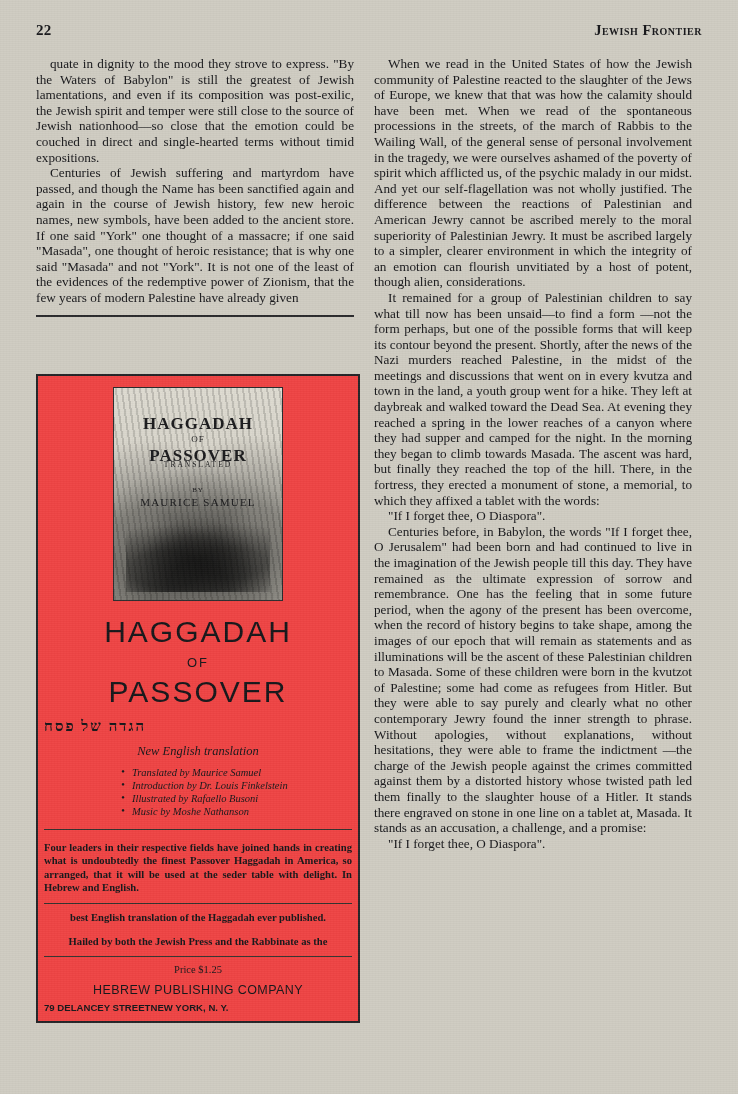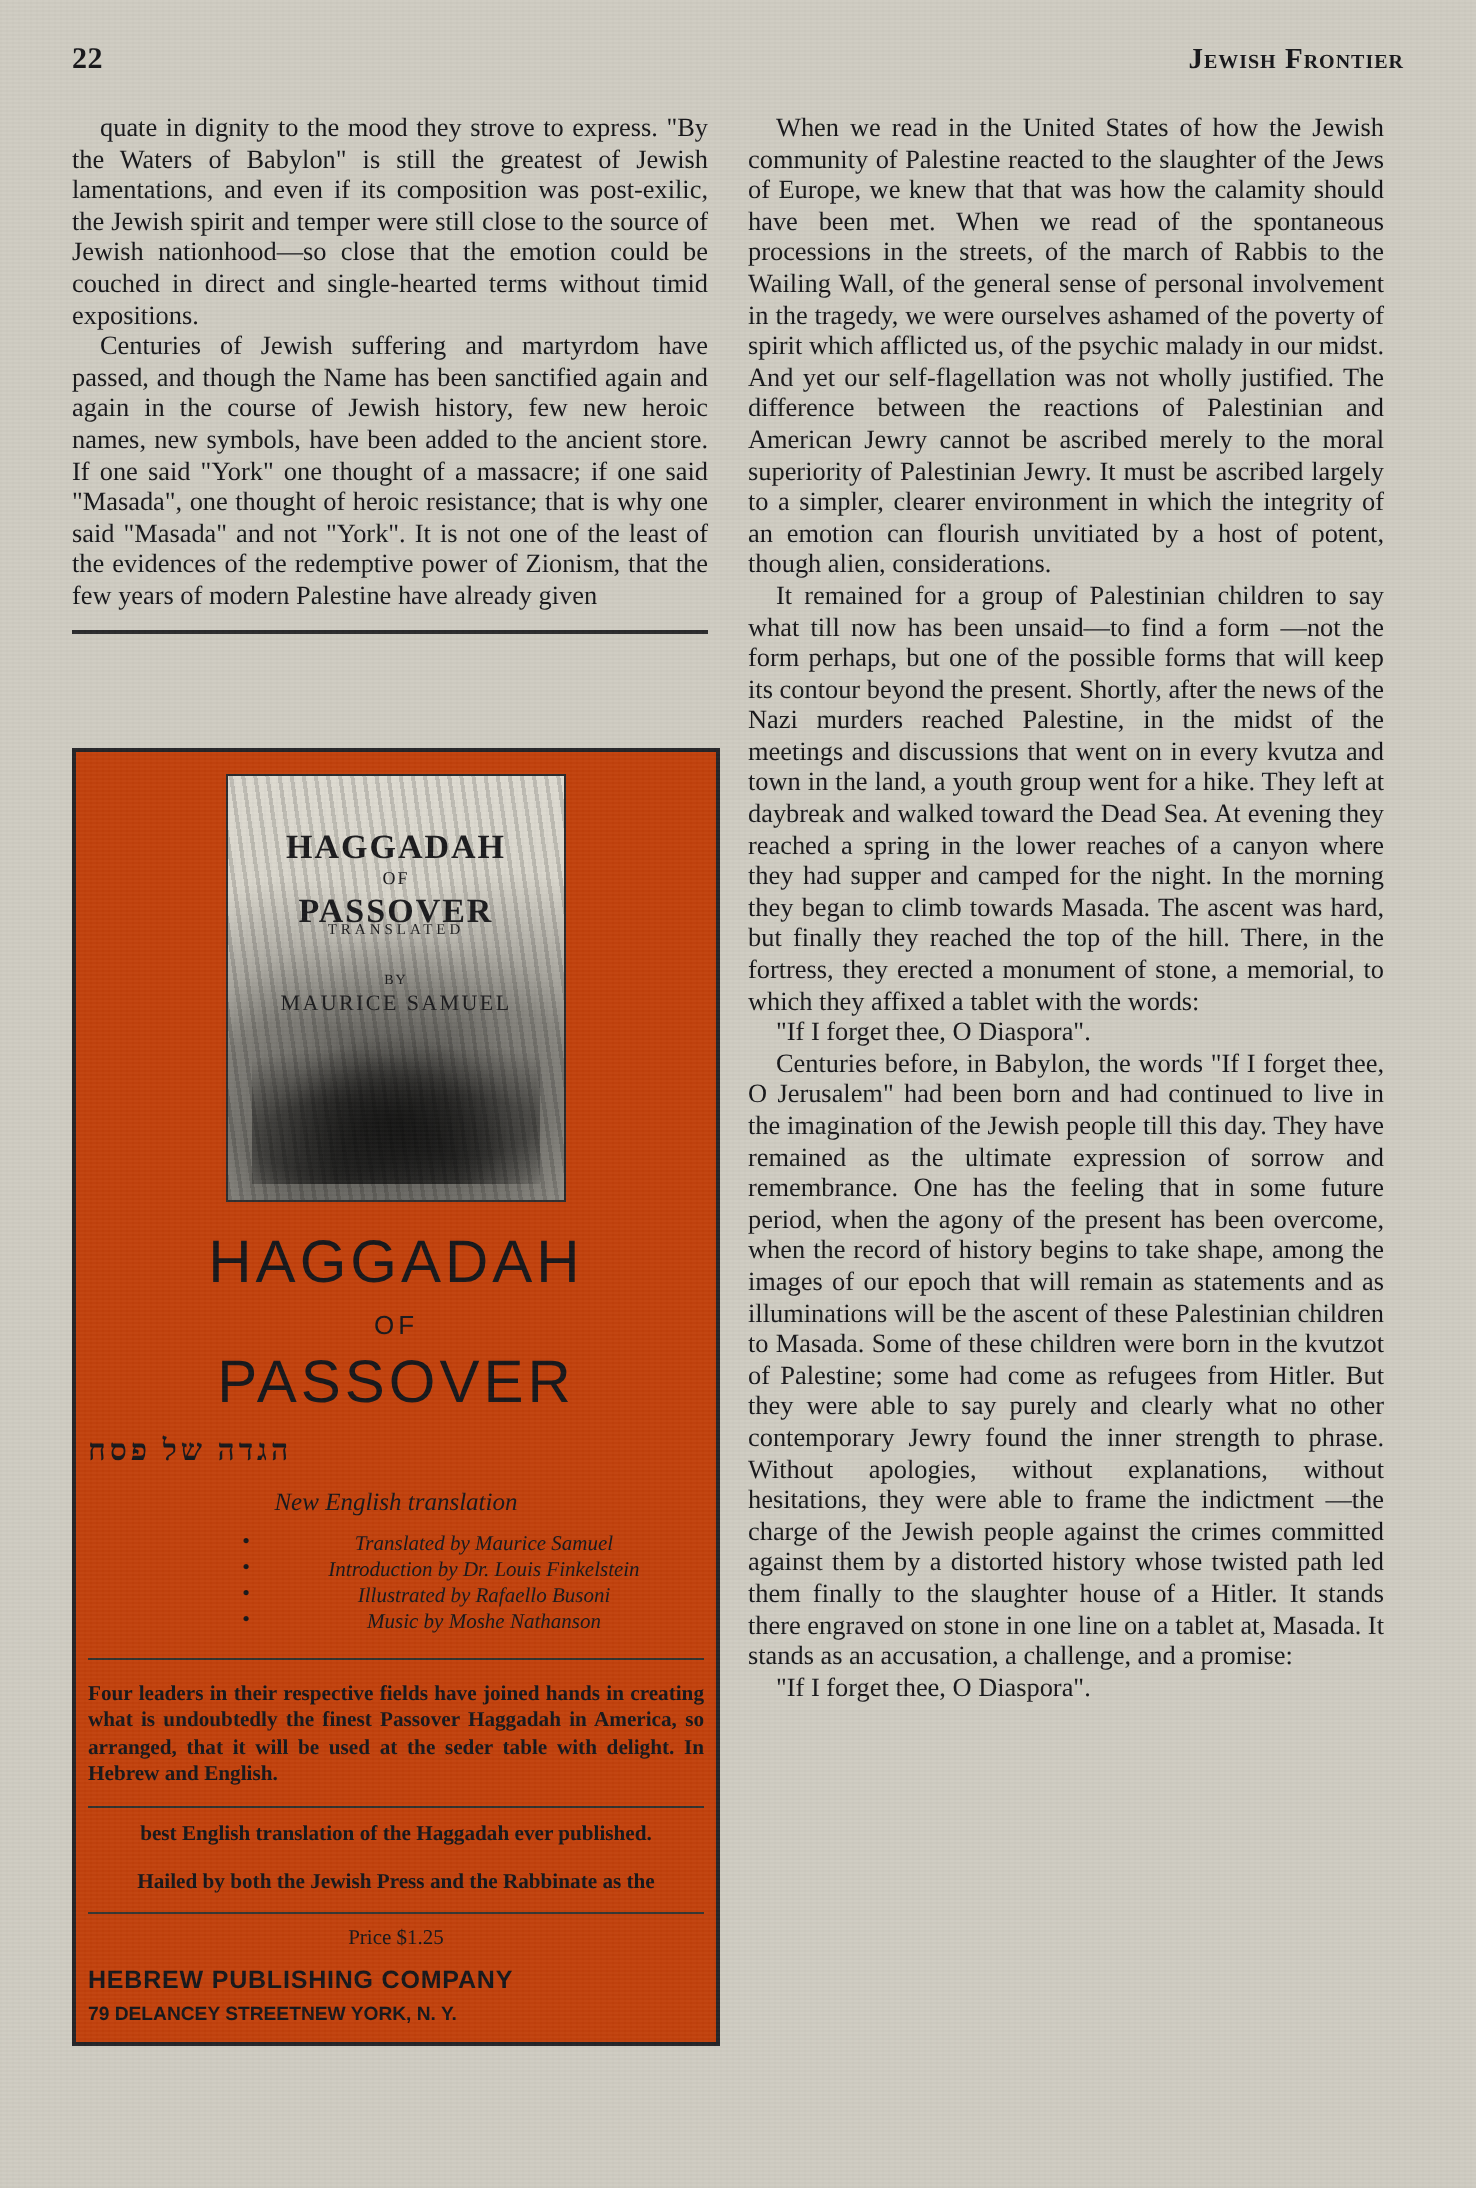--- a/index.html
+++ b/index.html
@@ -82,21 +82,21 @@
     margin: 9px 0 0 0;
   }
   
   .ad {
     position: absolute;
     left: 0;
     top: 318px;
     width: 308px;
     border: 2px solid #242427;
     padding: 5px 6px 8px 6px;
-    background: #c2410c;
+    background: #ef4444;
   }
   .ad-cover {
     width: 168px;
     height: 212px;
     margin: 6px auto 2px auto;
     border: 1px solid #2b2b2d;
     background:
       radial-gradient(circle at 20% 75%, rgba(0,0,0,.32) 0 18%, rgba(0,0,0,0) 52%),
       radial-gradient(circle at 82% 70%, rgba(0,0,0,.30) 0 16%, rgba(0,0,0,0) 50%),
       radial-gradient(circle at 50% 96%, rgba(0,0,0,.30) 0 22%, rgba(0,0,0,0) 58%),
@@ -173,21 +173,21 @@
     margin-top: 9px;
   }
   .ad-list {
     margin: 7px 0 0 0;
     padding: 0 0 0 88px;
     list-style: none;
     font-style: italic;
     font-size: 10.5px;
     line-height: 13px;
   }
-  .ad-list li { position: relative; text-align: center; }
+  .ad-list li { position: relative; }
   .ad-list li::before {
     content: "\2022";
     position: absolute;
     left: -11px;
     top: -1px;
     font-size: 11px;
   }
   .ad-para {
     font-size: 10.6px;
     line-height: 13.4px;
@@ -201,22 +201,23 @@
     background: #33332f;
     margin: 8px 0 7px 0;
   }
   .ad-price {
     text-align: center;
     font-size: 10.5px;
     font-weight: normal;
     margin-top: 2px;
   }
   .ad-pub {
+    text-align: center;
     font-size: 12.5px;
-    font-weight: bold;
+    font-weight: normal;
     margin-top: 8px;
     letter-spacing: .4px;
     font-family: "Liberation Sans", sans-serif;
   }
   .ad-addr {
     display: flex;
     justify-content: flex-start;
     font-size: 9.6px;
     font-weight: bold;
     margin-top: 5px;

